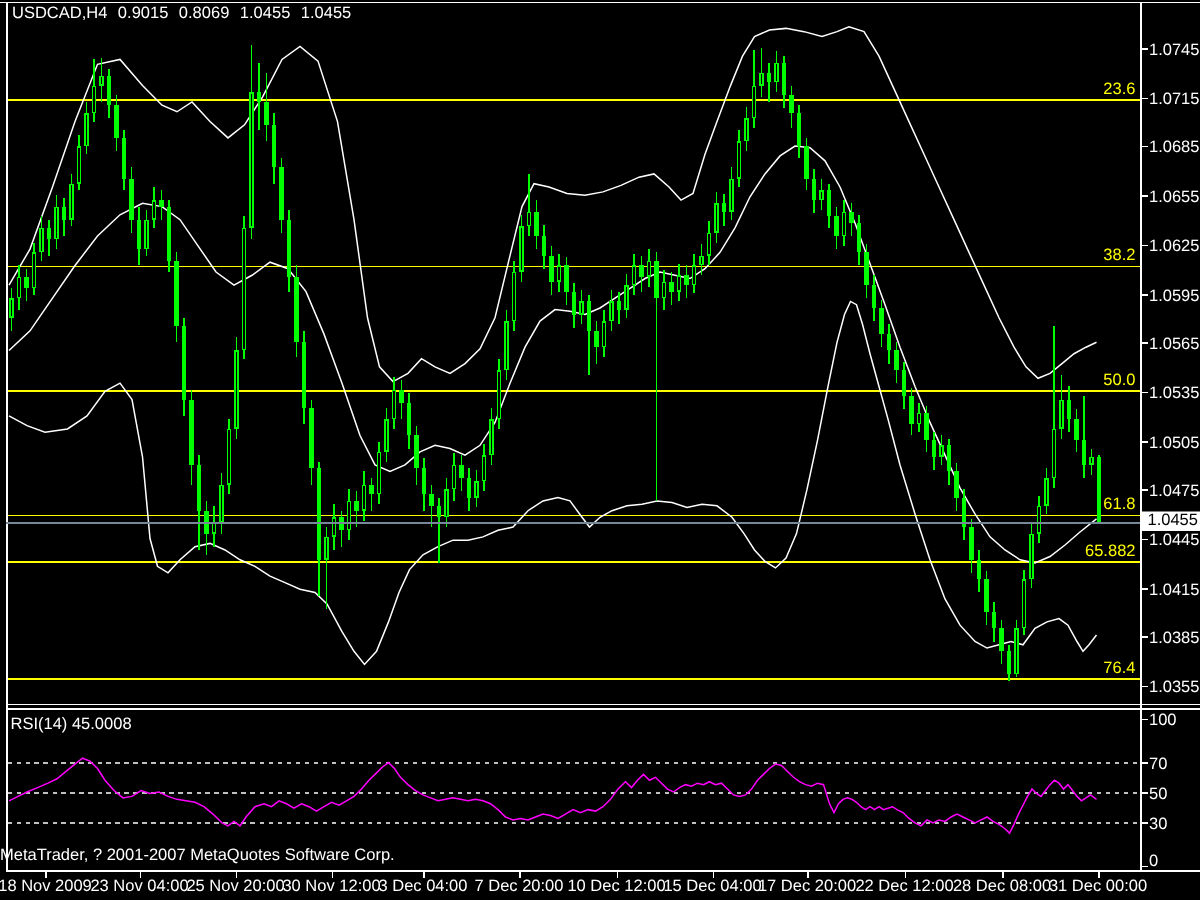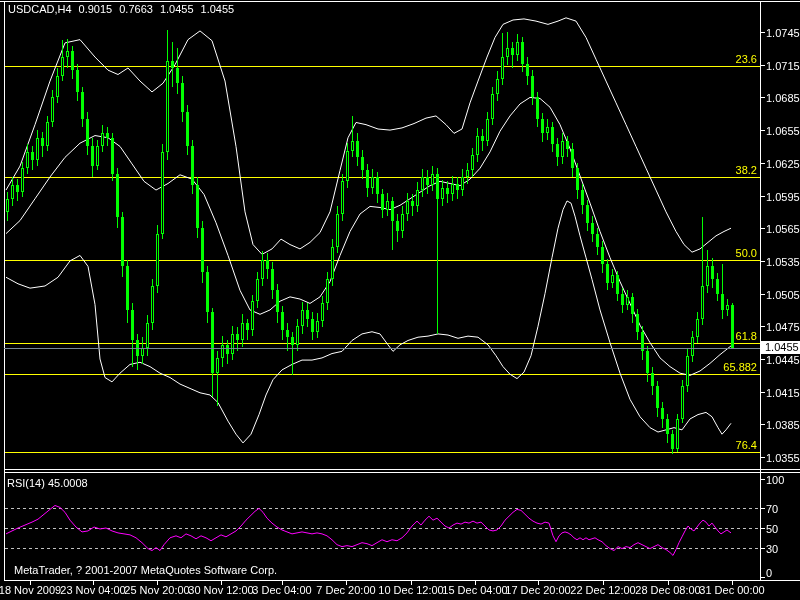--- a/index.html
+++ b/index.html
@@ -1,21 +1,21 @@
 <!DOCTYPE html>
 <html><head>
 <meta charset="utf-8">
 <style>
   html,body{margin:0;padding:0;background:#000;width:800px;height:600px;overflow:hidden;
     font-family:"Liberation Sans",sans-serif;position:relative;}
   .lbl{position:absolute;color:#fff;font-size:11px;line-height:13px;white-space:pre;}
   #title-bar{top:3px;left:8px;}
   #title-bar span{margin-right:7px;}
   #rsi-label{top:477px;left:7px;text-align:right;}
-  #copyright{top:564px;left:14px;}
+  #copyright{top:564px;left:0;}
   #price-box{position:absolute;left:761px;top:341px;width:35px;height:13px;background:#fff;
     color:#000;font-size:11px;line-height:13px;padding-left:4px;white-space:pre;}
   .region{position:absolute;background:transparent;}
   svg{position:absolute;left:0;top:0;}
   svg text{font-family:"Liberation Sans",sans-serif;font-size:11px;}
 </style>
 </head>
 <body>
 
 <svg id="chart-svg" width="800" height="600">
@@ -399,19 +399,19 @@
     <text x="668" y="594" fill="#ffffff" text-anchor="middle">28 Dec 08:00</text>
     <line x1="732.5" y1="581" x2="732.5" y2="585" stroke="#ffffff" shape-rendering="crispEdges"></line>
     <text x="732" y="594" fill="#ffffff" text-anchor="middle">31 Dec 00:00</text>
   </svg>
 
 <div class="region" id="main-region" style="left:4px;top:2px;width:756px;height:467px;"></div>
 <div class="region" id="rsi-region" style="left:4px;top:473px;width:756px;height:107px;"></div>
 <div class="region" id="price-scale-region" style="left:761px;top:2px;width:39px;height:578px;"></div>
 <div class="region" id="time-scale-region" style="left:4px;top:581px;width:796px;height:19px;"></div>
 
-<div class="lbl" id="title-bar"><span>USDCAD,H4</span><span>0.9015</span><span>0.7663</span><span>1.0455</span><span>1.0455</span></div>
+<div class="lbl" id="title-bar"><span>USDCAD,H4</span><span>0.9015</span><span>0.8069</span><span>1.0455</span><span>1.0455</span></div>
 
 <div class="lbl" id="rsi-label">RSI(14) 45.0008</div>
 
 <div class="lbl" id="copyright">MetaTrader, ? 2001-2007 MetaQuotes Software Corp.</div>
 
 <div id="price-box">1.0455</div>
 
 </body></html>

